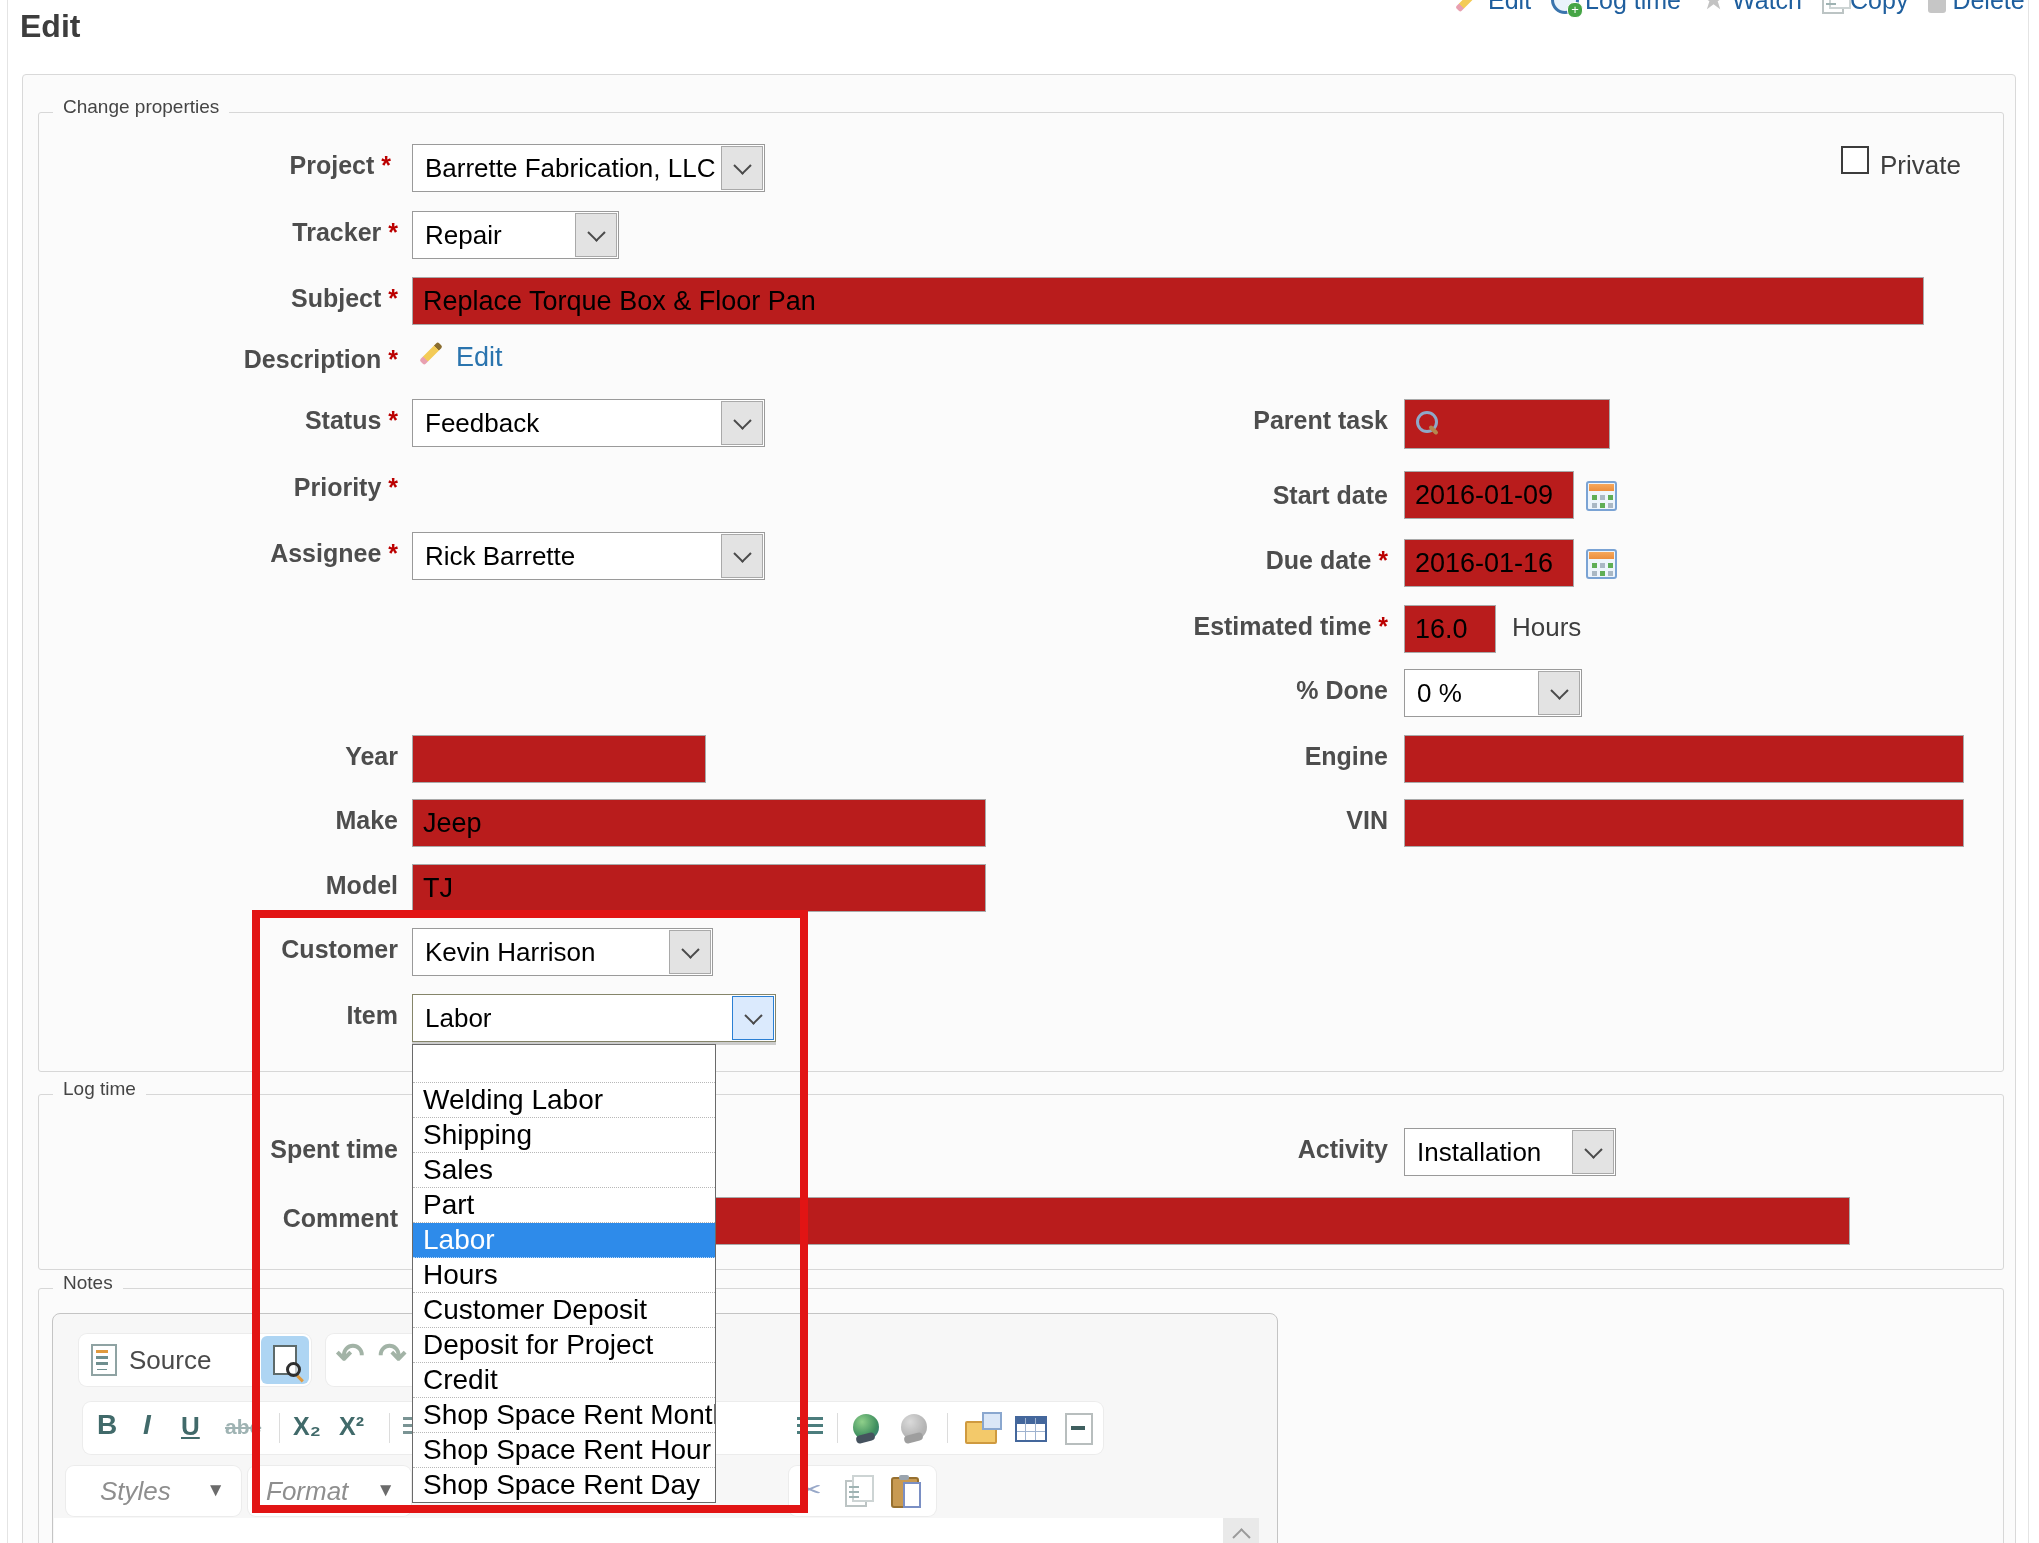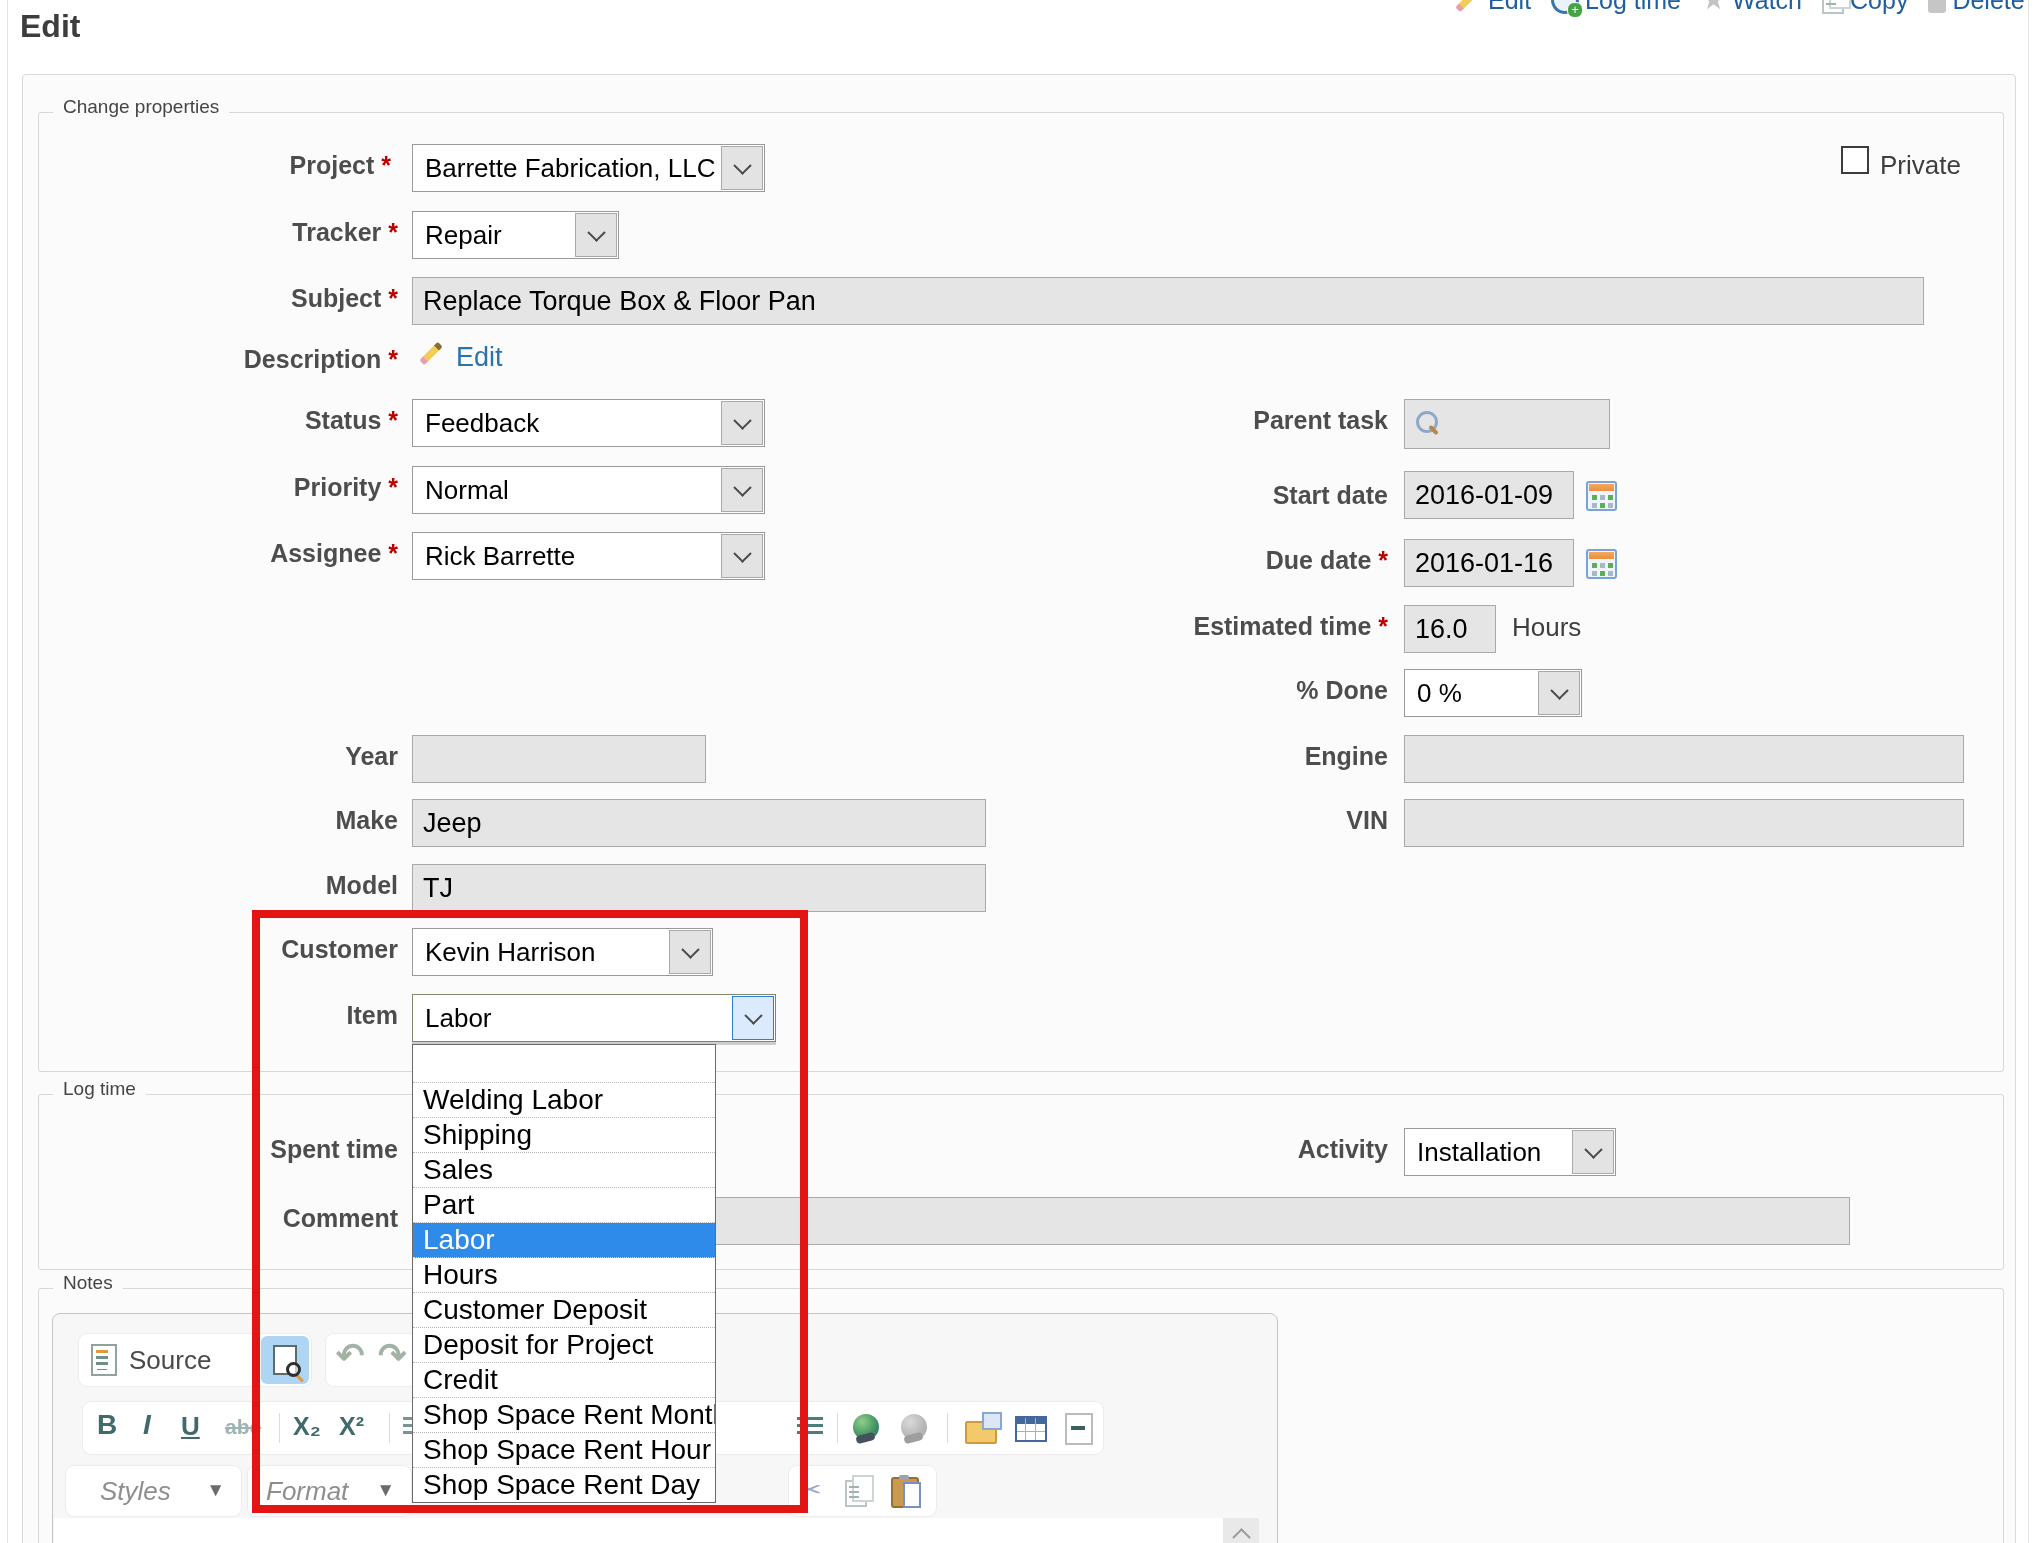--- a/index.html
+++ b/index.html
@@ -16,21 +16,21 @@
   
   .box{position:absolute;left:22px;top:74px;width:1992px;height:1520px;background:#fbfbfb;
        border:1px solid #d9d9d9;border-radius:4px;}
   .fieldset{position:absolute;border:1px solid #d7d7d7;border-radius:3px;}
   .legend{position:absolute;top:-17px;left:14px;background:#fbfbfb;padding:0 10px;font-size:19px;color:#454545;white-space:nowrap;}
 
   
   .lb{position:absolute;font-size:25px;font-weight:bold;color:#4d4d4d;text-align:right;white-space:nowrap;z-index:10;}
   .req{color:#bb0000;font-weight:bold;}
   .plain{position:absolute;font-size:26px;color:#3e3e3e;z-index:10;}
-  .tin{position:absolute;height:48px;border:1px solid #a9a9a9;background:#e5e5e5;font-family:"Liberation Sans",sans-serif;
+  .tin{position:absolute;height:48px;border:1px solid #a9a9a9;background:#b91c1c;font-family:"Liberation Sans",sans-serif;
        font-size:27px;color:#000;padding:0 10px;box-sizing:border-box;z-index:10;outline:none;}
   .select{position:absolute;height:48px;border:1px solid #9a9a9a;background:#fff;box-sizing:border-box;z-index:10;}
   .select .sval{position:absolute;left:12px;top:8px;font-size:26px;color:#000;white-space:nowrap;}
   .sbtn{position:absolute;top:1px;right:1px;bottom:1px;width:42px;background:#e3e3e3;border:1px solid #a9a9a9;
         box-sizing:border-box;display:flex;align-items:center;justify-content:center;}
   .chev{width:11px;height:11px;border-right:2px solid #4a4a4a;border-bottom:2px solid #4a4a4a;
         transform:rotate(45deg) translate(-2px,-2px);}
   .select.focused{border:1px solid #85856a;box-shadow:0 3px 0 rgba(0,0,0,.18);}
   .select.focused .sbtn{background:#dbeafd;border:1px solid #2a7fd4;}
   .checkbox{position:absolute;width:28px;height:28px;border:2px solid #3c3c3c;background:#fff;box-sizing:border-box;z-index:10;}
@@ -185,26 +185,20 @@
 
   <div class="lb" style="left:60px;top:406px;width:338px"><span>Status</span> <span class="req">*</span></div>
   <div class="select" style="left:412px;top:399px;width:353px">
     <span class="sval">Feedback</span>
     <span class="sbtn">
         <span class="chev"></span>
       </span>
   </div>
 
   <div class="lb" style="left:60px;top:473px;width:338px"><span>Priority</span> <span class="req">*</span></div>
-  <div class="select" style="left:412px;top:466px;width:353px">
-    <span class="sval">Normal</span>
-    <span class="sbtn">
-        <span class="chev"></span>
-      </span>
-  </div>
 
   <div class="lb" style="left:60px;top:539px;width:338px"><span>Assignee</span> <span class="req">*</span></div>
   <div class="select" style="left:412px;top:532px;width:353px">
     <span class="sval">Rick Barrette</span>
     <span class="sbtn">
         <span class="chev"></span>
       </span>
   </div>
 
   <div class="lb" style="left:60px;top:742px;width:338px"><span>Year</span></div>

